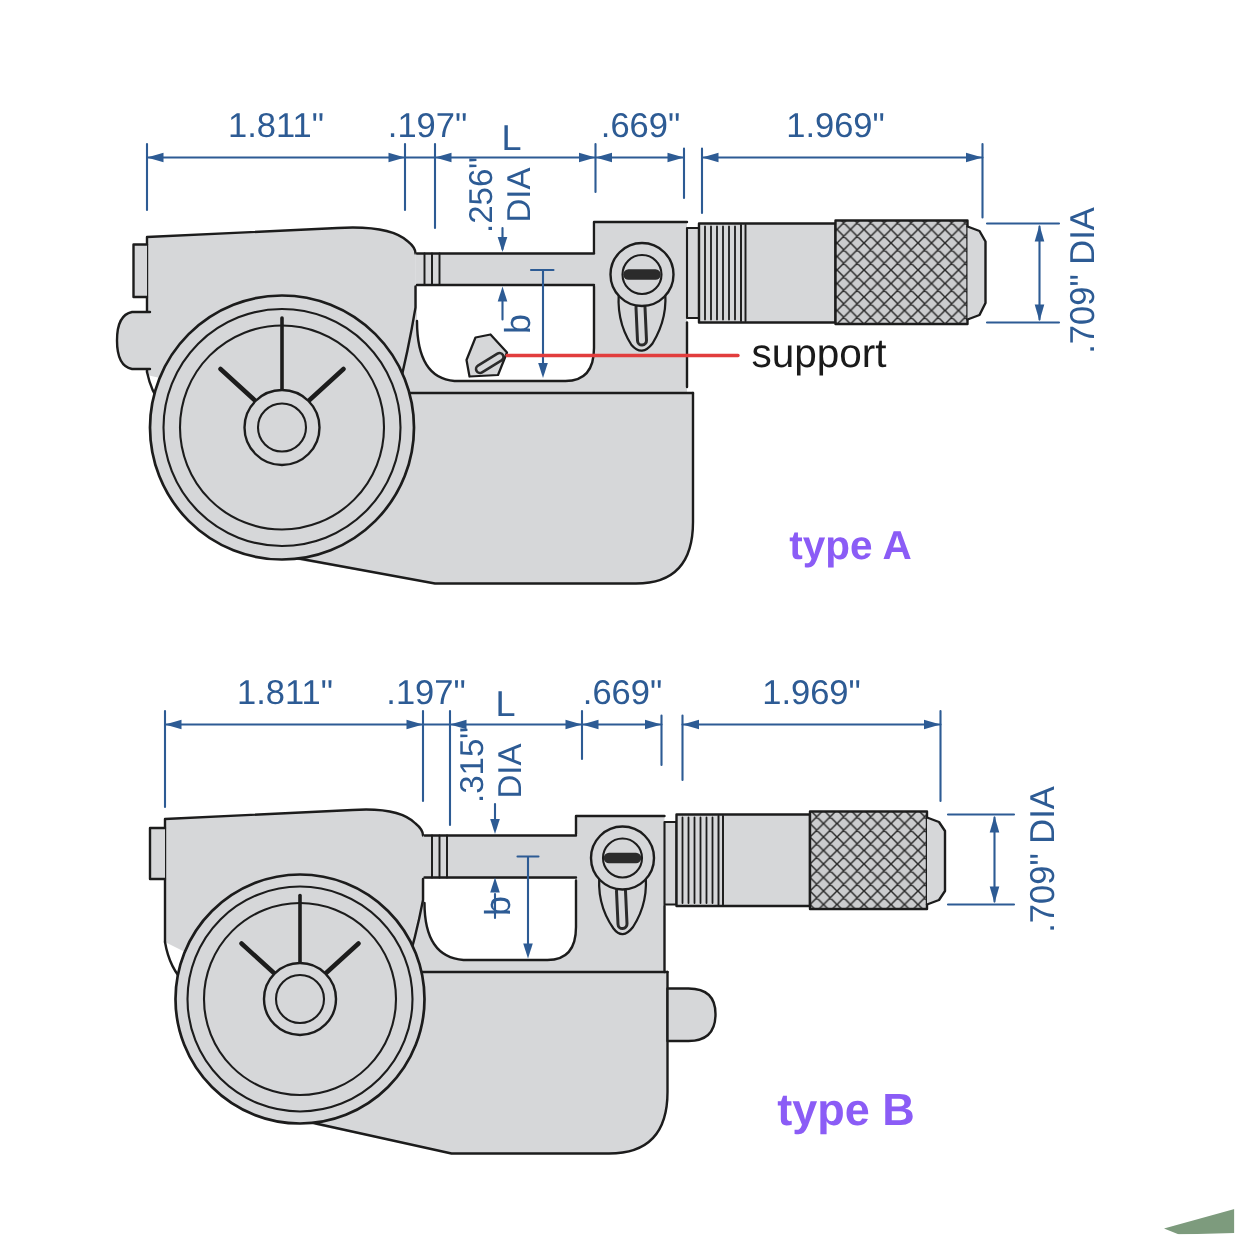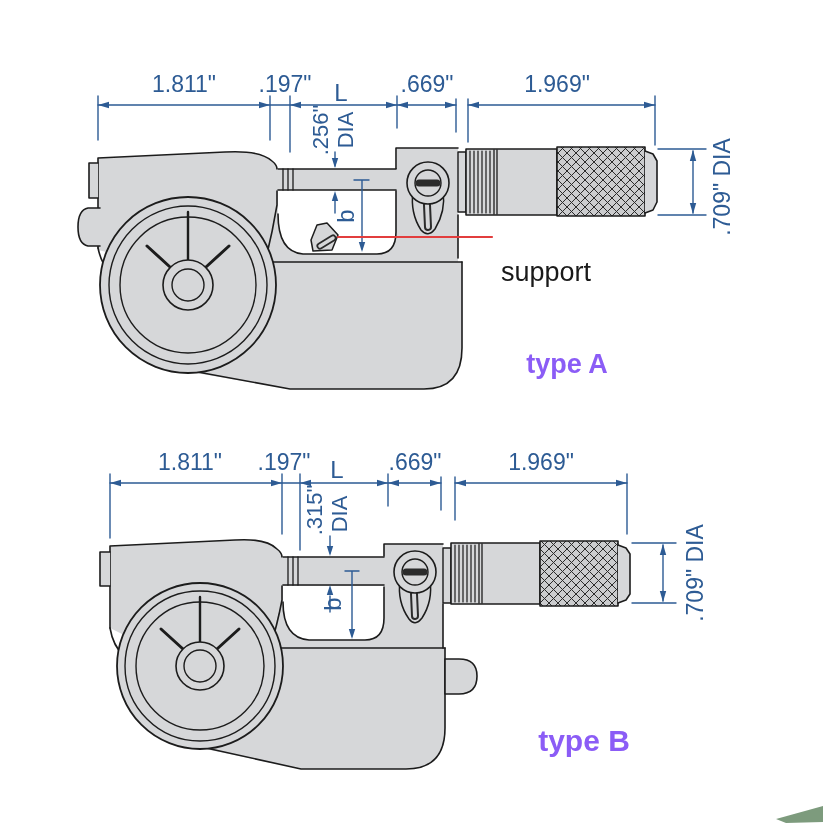--- a/index.html
+++ b/index.html
@@ -4,21 +4,21 @@
 <style>
   html,body{margin:0;padding:0;background:#fff;}
   #stage{position:relative;width:823px;height:823px;background:#ffffff;overflow:hidden;
          font-family:"Liberation Sans", sans-serif;}
   #stage svg{position:absolute;left:0;top:0;}
   .lbl{position:absolute;white-space:nowrap;transform:translate(-50%,-50%);
        font-size:23px;color:#2d5b94;letter-spacing:0px;}
   .lbl.rot{transform:translate(-50%,-50%) rotate(-90deg);}
   .lbl.big{font-size:24px;}
   .note{position:absolute;white-space:nowrap;transform:translate(-50%,-50%);
-        font-size:27px;color:#1a1a1a;margin-top:36px;}
+        font-size:27px;color:#1a1a1a;}
   .typelabel{position:absolute;white-space:nowrap;transform:translate(-50%,-50%);
         font-weight:bold;color:#8b5cf6;}
   .typeA{font-size:27px;}
   .typeB{font-size:30px;}
 </style>
 </head>
 <body>
 
 <div id="stage">
 
@@ -218,15 +218,15 @@
 
 <span class="lbl" style="left:190px;top:462px">1.811"</span>
 <span class="lbl" style="left:284px;top:462px">.197"</span>
 <span class="lbl big" style="left:337px;top:470px">L</span>
 <span class="lbl" style="left:415px;top:462px">.669"</span>
 <span class="lbl" style="left:541px;top:462px">1.969"</span>
 <span class="lbl rot" style="left:315px;top:510px;font-size:22px">.315"</span>
 <span class="lbl rot" style="left:340px;top:514px;font-size:22px">DIA</span>
 <span class="lbl rot big" style="left:333px;top:604px">b</span>
 <span class="lbl rot" style="left:695px;top:573px">.709" DIA</span>
-<span class="typelabel typeB" style="left:584px;top:741px">type B</span>
+<span class="typelabel typeB" style="left:564px;top:741px">type B</span>
 
 </div>
 
 </body></html>

